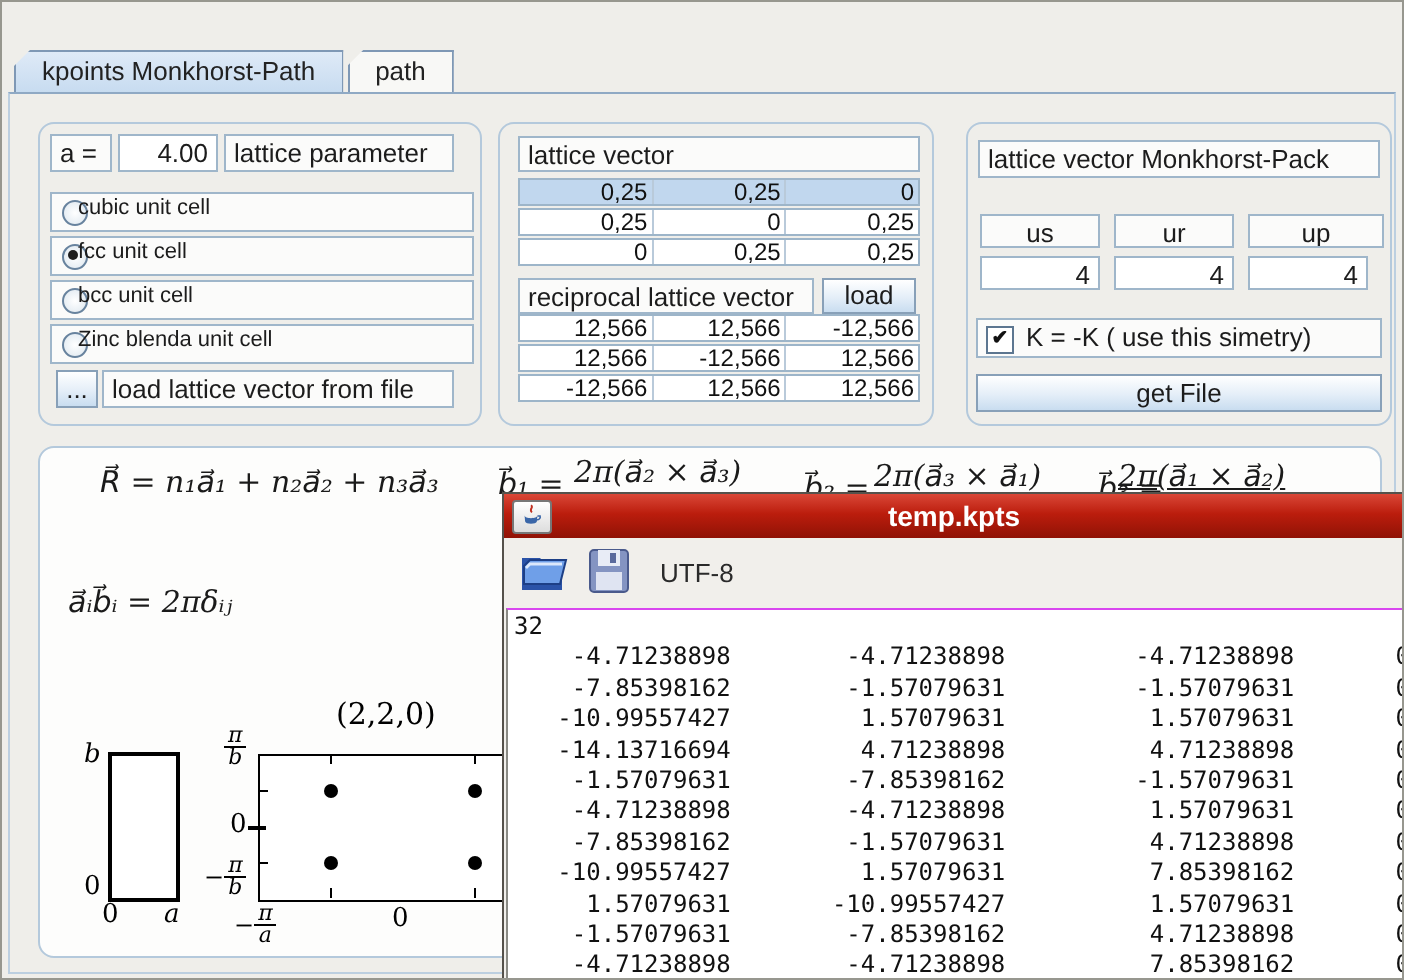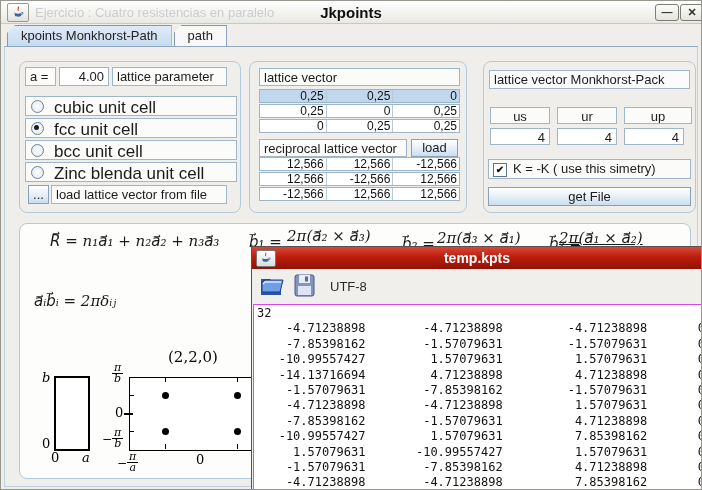--- a/index.html
+++ b/index.html
@@ -30,21 +30,21 @@
   .lbox{position:absolute;border:1px solid #9fb6ca;background:#fbfbfa;font-size:13px;
         padding:1px 4px;box-sizing:border-box;white-space:nowrap;overflow:hidden;color:#1c1c1c;}
   .field{background:#ffffff;text-align:right;}
   .btn{position:absolute;background:linear-gradient(#ffffff,#e4eef8 55%,#c9ddf0);border:1px solid #88a0b8;
        font-size:13px;text-align:center;box-sizing:border-box;color:#1c1c1c;}
   
   .rrow{position:absolute;left:5px;width:212px;height:20px;border:1px solid #9fb6ca;background:#fbfbfa;box-sizing:border-box;}
   .radio{position:absolute;left:5px;top:3px;width:11px;height:11px;border:1px solid #68839e;border-radius:50%;
          background:radial-gradient(#ffffff,#dde7ef);}
   .radio.sel::after{content:"";position:absolute;left:2px;top:2px;width:5px;height:5px;background:#1d1d1d;border-radius:50%;}
-  .rlabel{position:absolute;left:28px;top:1px;font-size:17px;color:#1c1c1c;}
+  .rlabel{position:absolute;left:13px;top:1px;font-size:11px;color:#1c1c1c;}
   
   .trow{position:absolute;left:0;height:14px;border:1px solid #9db5c9;background:#fff;display:flex;box-sizing:border-box;}
   .trow.sel{background:#c1d7ee;}
   .tcell{flex:1;border-left:1px solid #b9cada;font-size:12px;text-align:right;padding:0 2px 0 0;line-height:12px;color:#111;}
   .tcell:first-child{border-left:none;}
   
   .cbx{position:absolute;left:4px;top:3px;width:12px;height:12px;border:1px solid #5c7690;background:#fff;
        font-size:10px;line-height:11px;text-align:center;font-weight:bold;color:#111;}
   
   .formulas{background:#fdfdfc;}
@@ -74,33 +74,20 @@
   .kpts-text{position:absolute;left:1px;right:0;top:57px;bottom:0;margin:0;background:#fff;
         border-left:1px solid #8a8a84;border-top:1px solid #d946ef;
         font-family:"DejaVu Sans Mono",monospace;font-size:12px;line-height:15.4px;color:#111;
         padding:1px 0 0 3px;white-space:pre;overflow:hidden;}
 </style>
 </head>
 <body>
 
 <div class="screen">
 
-  <div class="titlebar">
-    <div class="app-icon-btn">
-      <svg width="14" height="14" viewBox="0 0 16 16">
-        <path d="M8 2c2 1.4-1.6 2.4.6 4.4" stroke="#c03020" stroke-width="1.2" fill="none"></path>
-        <path d="M4 8c0 2.6 8 2.6 8 0l-.4 4c-.4 1.8-6.8 1.8-7.2 0z" fill="#3a66a8"></path>
-        <path d="M12 8.6h1.6a1.8 1.8 0 0 1-2.4 2.2" stroke="#3a66a8" stroke-width="1" fill="none"></path>
-      </svg>
-    </div>
-    <span class="ghost-title">Ejercicio : Cuatro resistencias en paralelo</span>
-    <span class="main-title">Jkpoints</span>
-    <div class="winbtn min">—</div>
-    <div class="winbtn cls">✕</div>
-  </div>
 
   <div class="tab-bar"><div class="tab sel">kpoints Monkhorst-Path</div><div class="tab">path</div></div>
   <div class="content-border"></div>
 
   <div class="gpanel" style="left:18px;top:60px;width:222px;height:152px;">
     <div class="lbox" style="left:5px;top:5px;width:31px;height:19px;">a =</div>
     <div class="lbox field" style="left:39px;top:5px;width:50px;height:19px;">4.00</div>
     <div class="lbox" style="left:92px;top:5px;width:115px;height:19px;">lattice parameter</div>
     <div>
         <div class="rrow" style="top: 34px;">

